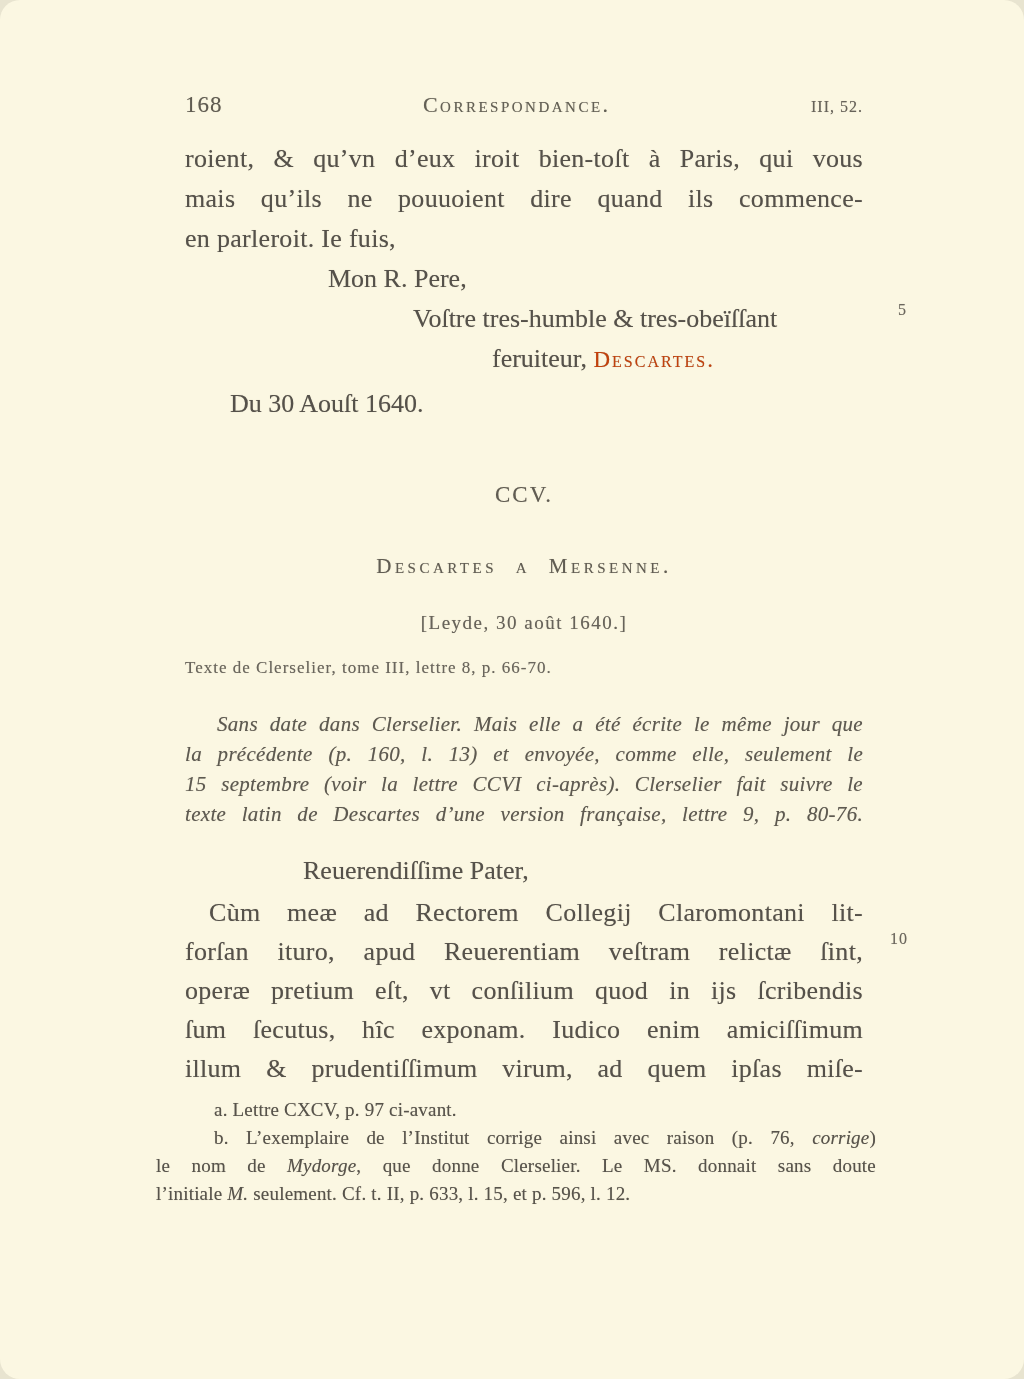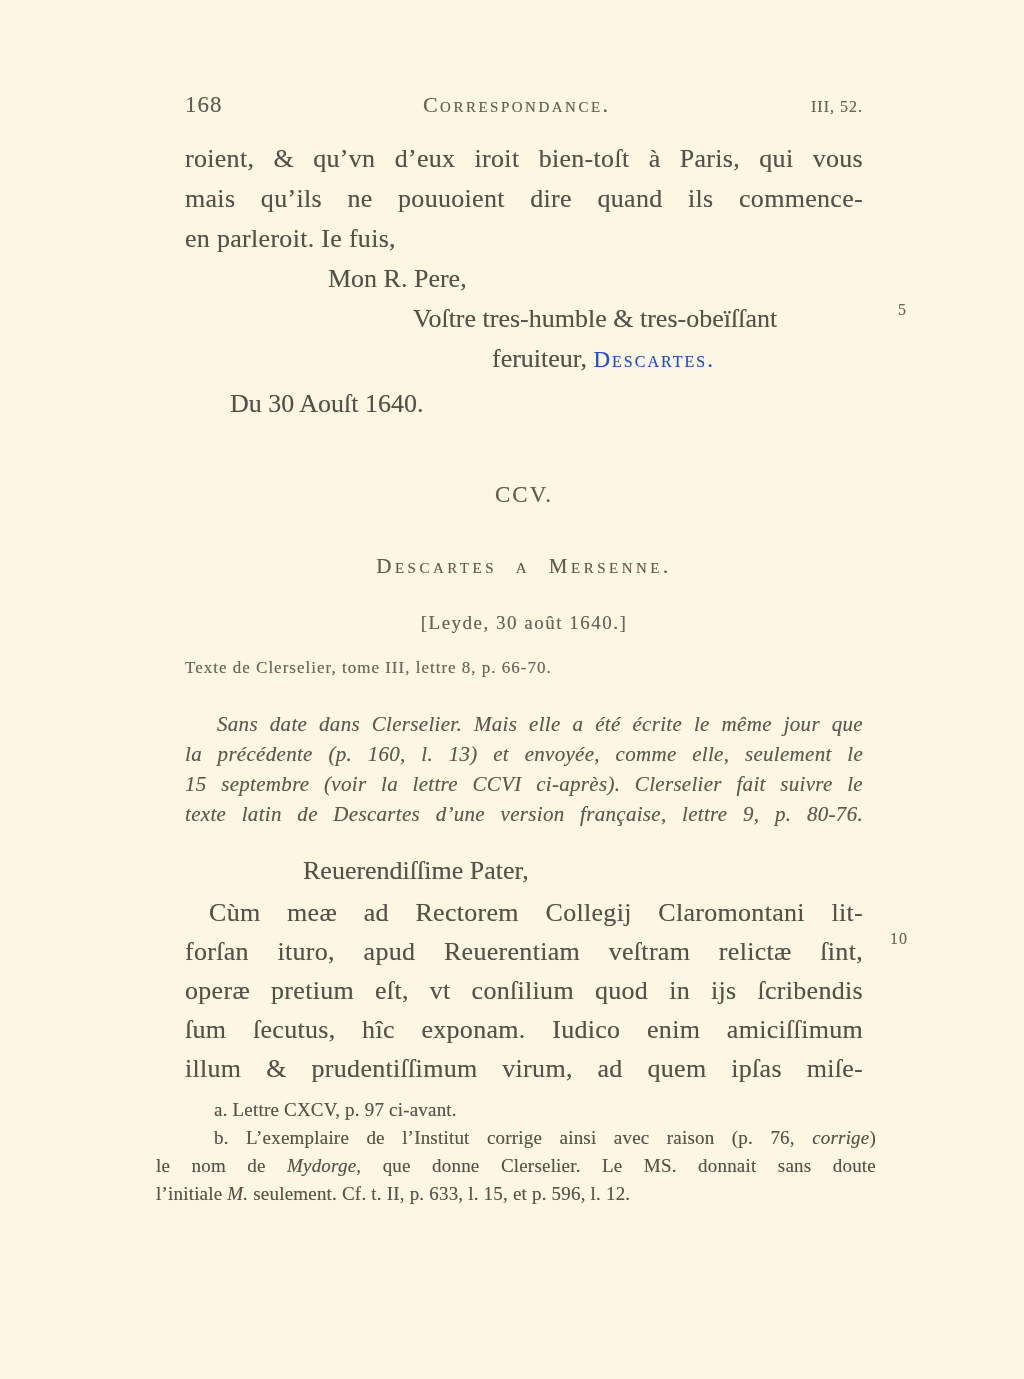--- a/index.html
+++ b/index.html
@@ -9,20 +9,21 @@
   }
   .page {
     position: relative;
     width: 1024px;
     height: 1379px;
     margin: 0 auto;
     background: var(--paper, #fbf7e2);
     overflow: hidden;
     color: var(--ink, #55514a);
     text-shadow: 0 0 0.7px rgba(90, 84, 70, 0.45);
+    border-radius: 20px;
   }
   .content {
     position: absolute;
     left: 185px;
     top: 0;
     width: 678px;
   }
 
   
   .running-head {
@@ -51,21 +52,21 @@
     letter-spacing: 0.3px;
   }
   .body-line.short { text-align: left; text-align-last: left; }
   .indent { text-indent: 24px; }
 
   .para-close { margin-top: 19px; }
 
   .salutation   { font-size: 26px; line-height: 40px; margin-left: 143px; }
   .valediction1 { font-size: 26px; line-height: 40px; margin-left: 228px; }
   .valediction2 { font-size: 26px; line-height: 40px; margin-left: 307px; }
-  .sig-name { font-variant: small-caps; font-size: 23px; letter-spacing: 2px; color: #1d4ed8; }
+  .sig-name { font-variant: small-caps; font-size: 23px; letter-spacing: 2px; color: #c2410c; }
   .dateline { font-size: 26px; line-height: 40px; margin-top: 4px; margin-left: 45px; }
 
   
   .letter-no {
     margin-top: 56px;
     text-align: center;
     font-size: 23px;
     letter-spacing: 2px;
     line-height: 30px;
     color: #605c52;

